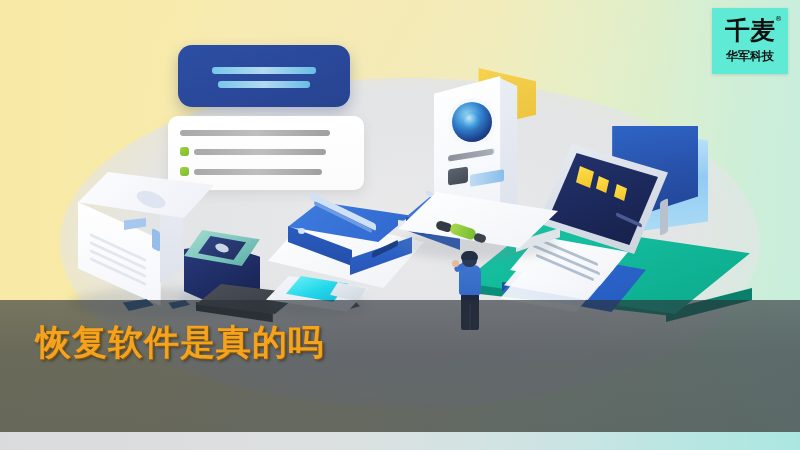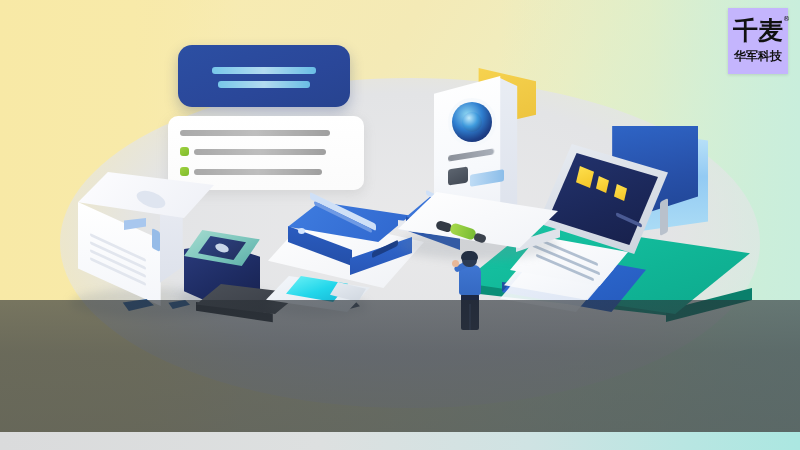--- a/index.html
+++ b/index.html
@@ -439,22 +439,22 @@
     font-family:"DejaVu Sans","Liberation Sans",sans-serif;
   }
   #headline .l2{margin-left:-8px;}
   
   #bottom-band{
     position:absolute;left:0;top:432px;width:800px;height:18px;
     background:linear-gradient(90deg,#dadbdc 0%,#dde0e0 40%,#cfe3e3 66%,#b8e6e2 86%,#abe7e1 100%);
   }
   
   #logo{
-    position:absolute;right:12px;top:8px;width:60px;height:66px;
-    background:#c4b5fd;
+    position:absolute;right:12px;top:8px;width:76px;height:66px;
+    background:#5eead4;
     display:flex;flex-direction:column;align-items:center;justify-content:center;
     box-shadow:0 1px 3px rgba(0,0,0,.12);
   }
   #logo .big{
     font-size:25px;font-weight:700;color:#111;letter-spacing:0px;
     line-height:1;position:relative;
     font-family:"DejaVu Sans","Liberation Sans",sans-serif;
   }
   #logo .reg{
     position:absolute;right:-7px;top:-2px;font-size:7px;font-weight:400;color:#111;
@@ -608,20 +608,21 @@
     <div class="torso"></div>
     <div class="arm"></div>
     <div class="hand"></div>
     <div class="head"></div>
     <div class="hair"></div>
   </div>
 
   <div id="overlay-band"></div>
 
   <div id="headline">
+    <div class="l2">恢复软件是真的吗</div>
   </div>
 
   <div id="bottom-band"></div>
 
   <div id="logo">
     <div class="big">
       <span>千麦</span>
       <span class="reg">®</span>
     </div>
     <div class="small">华军科技</div>

